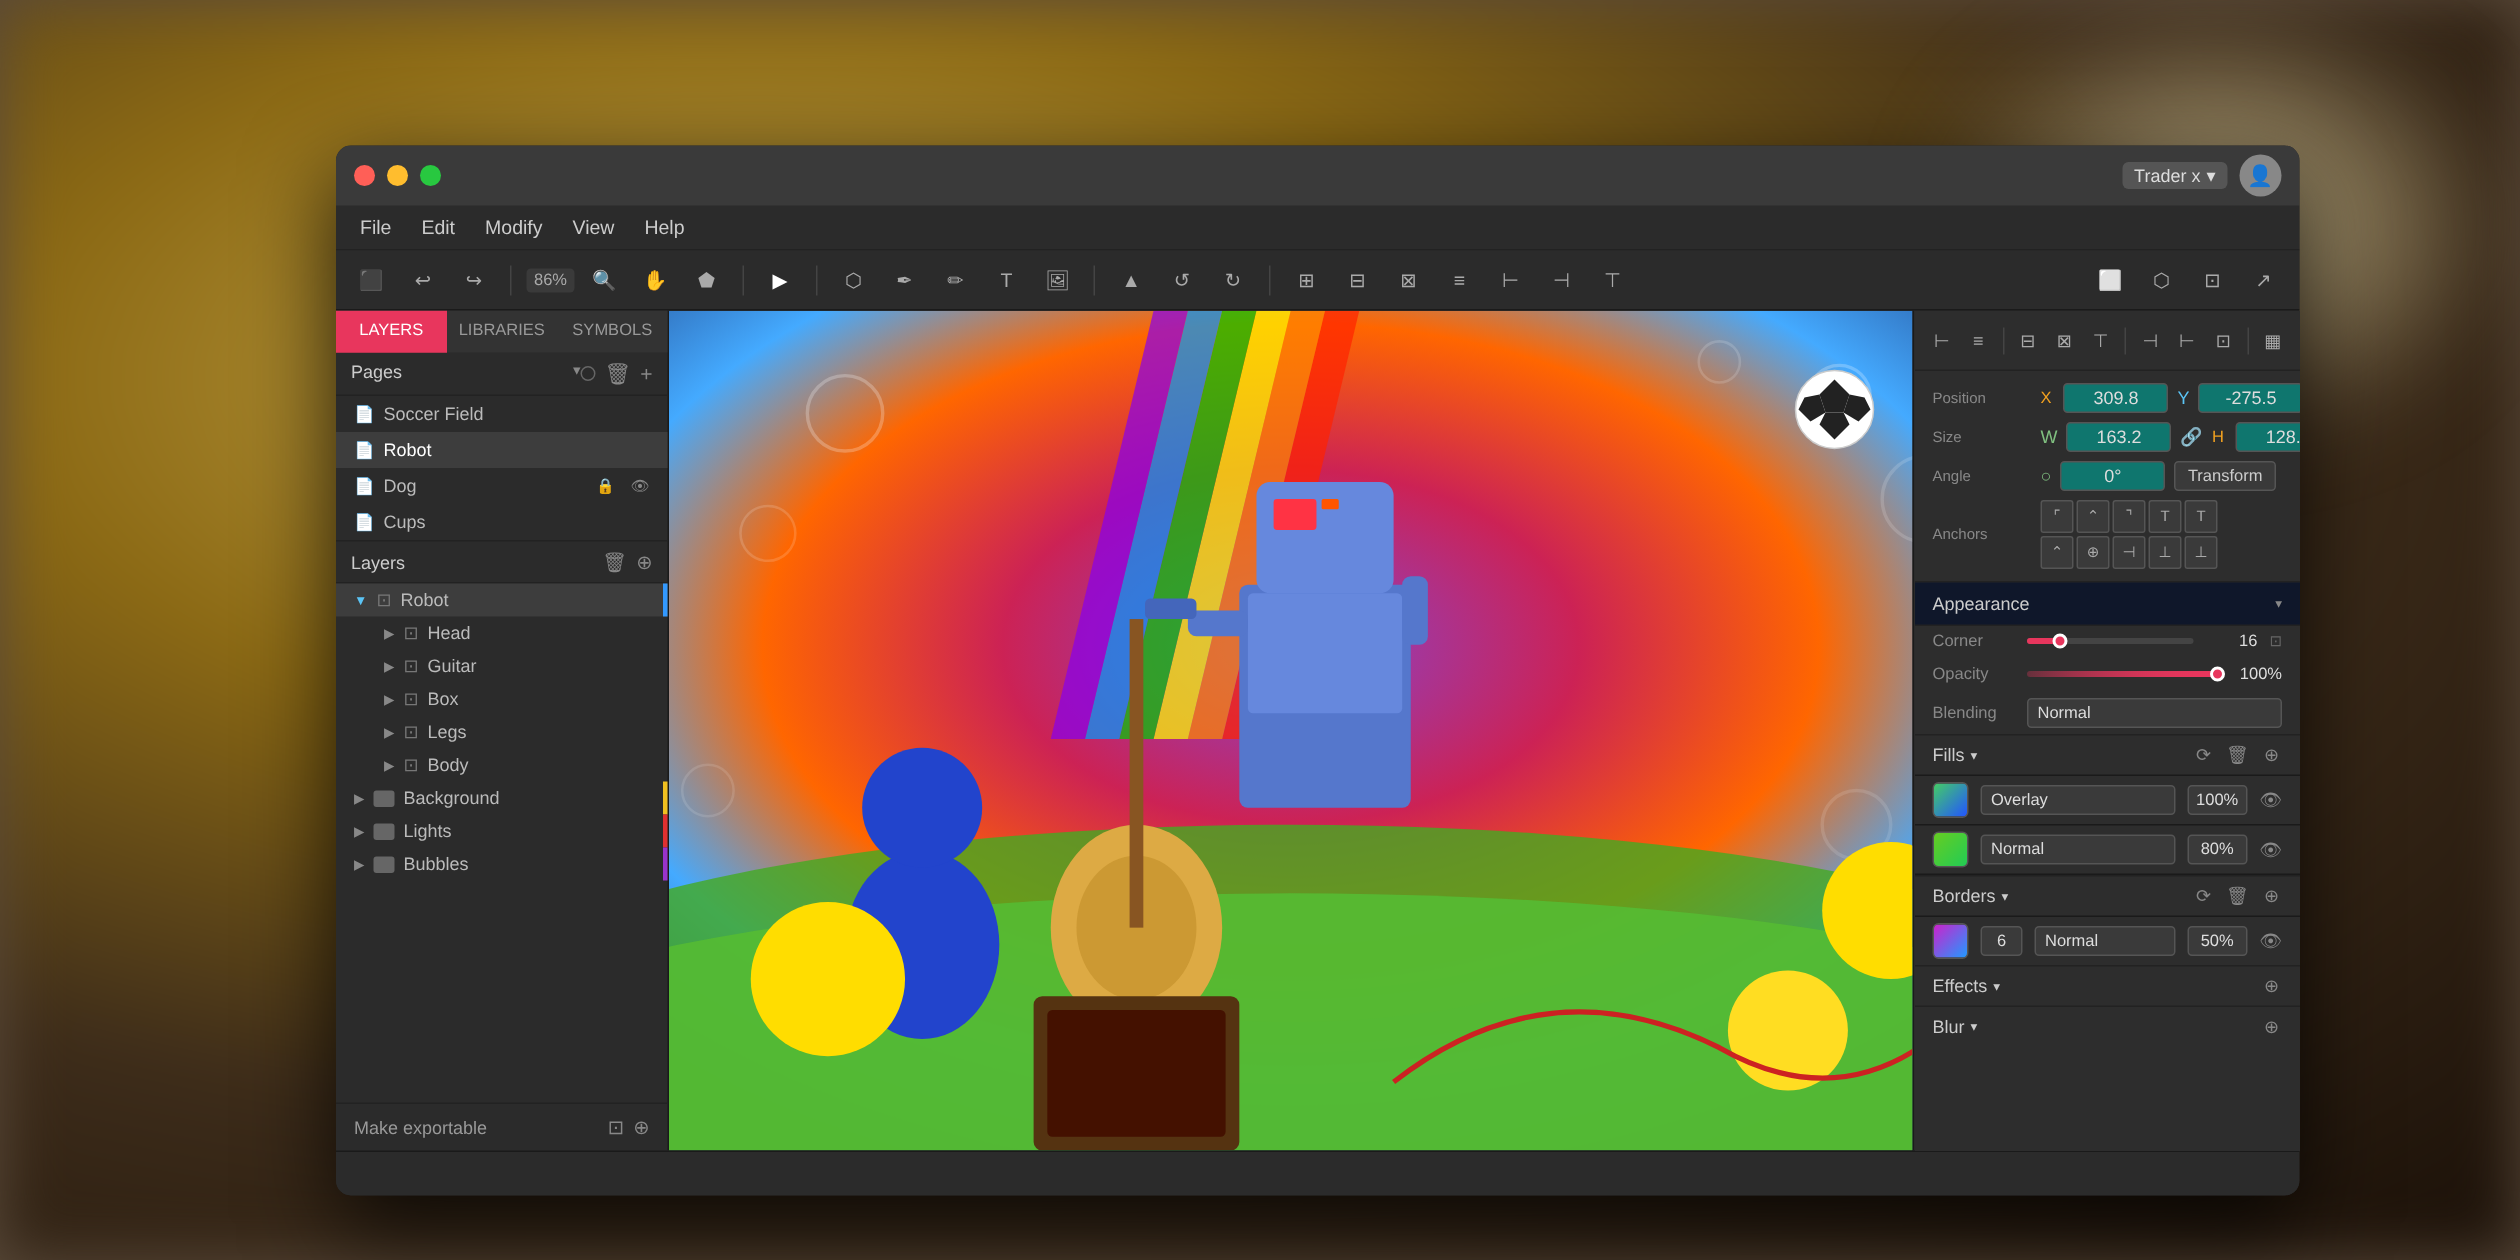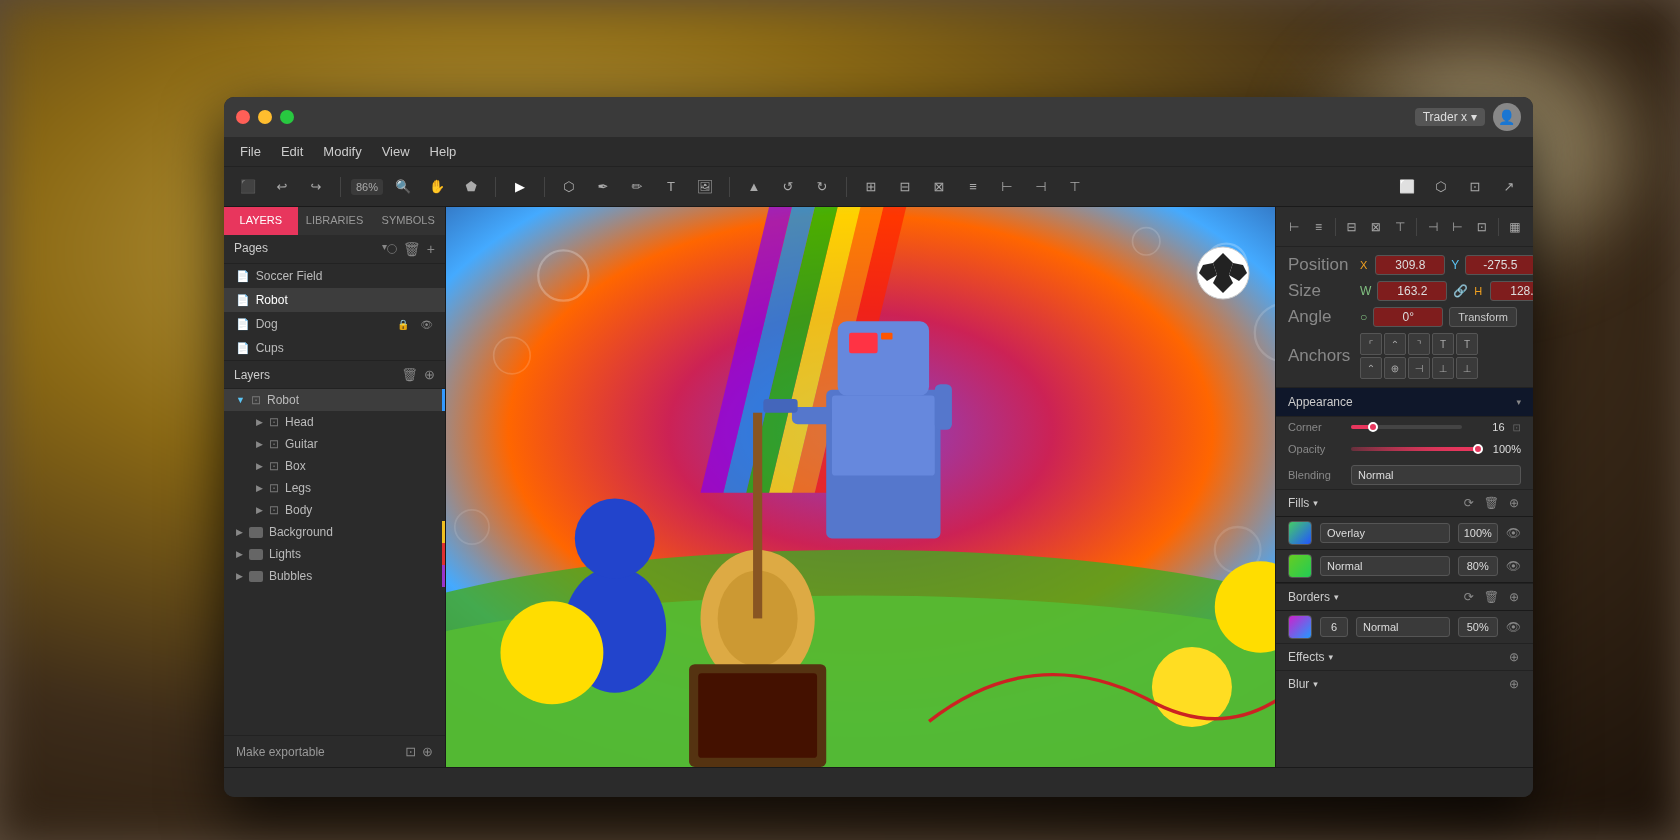--- a/index.html
+++ b/index.html
@@ -337,27 +337,27 @@
       padding: 8px 12px;
       border-bottom: 1px solid #222;
     }
     .prop-row {
       display: flex;
       align-items: center;
       margin-bottom: 6px;
     }
     .prop-row:last-child { margin-bottom: 0; }
     .prop-label {
-      font-size: 17px;
+      font-size: 10px;
       color: #888;
       width: 72px;
       flex-shrink: 0;
     }
     .prop-input {
-      background: #7f1d1d;
+      background: #0f766e;
       border: 1px solid #555;
       border-radius: 3px;
       color: #ddd;
       font-size: 12px;
       padding: 2px 5px;
       width: 70px;
       text-align: center;
     }
     .prop-coord {
       display: flex;

